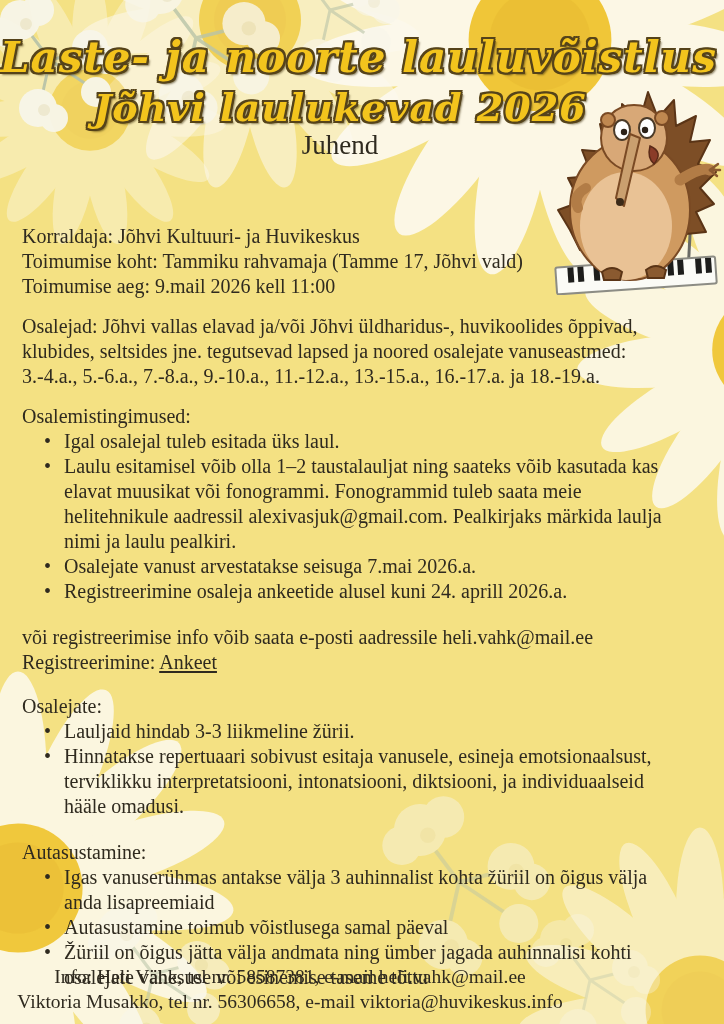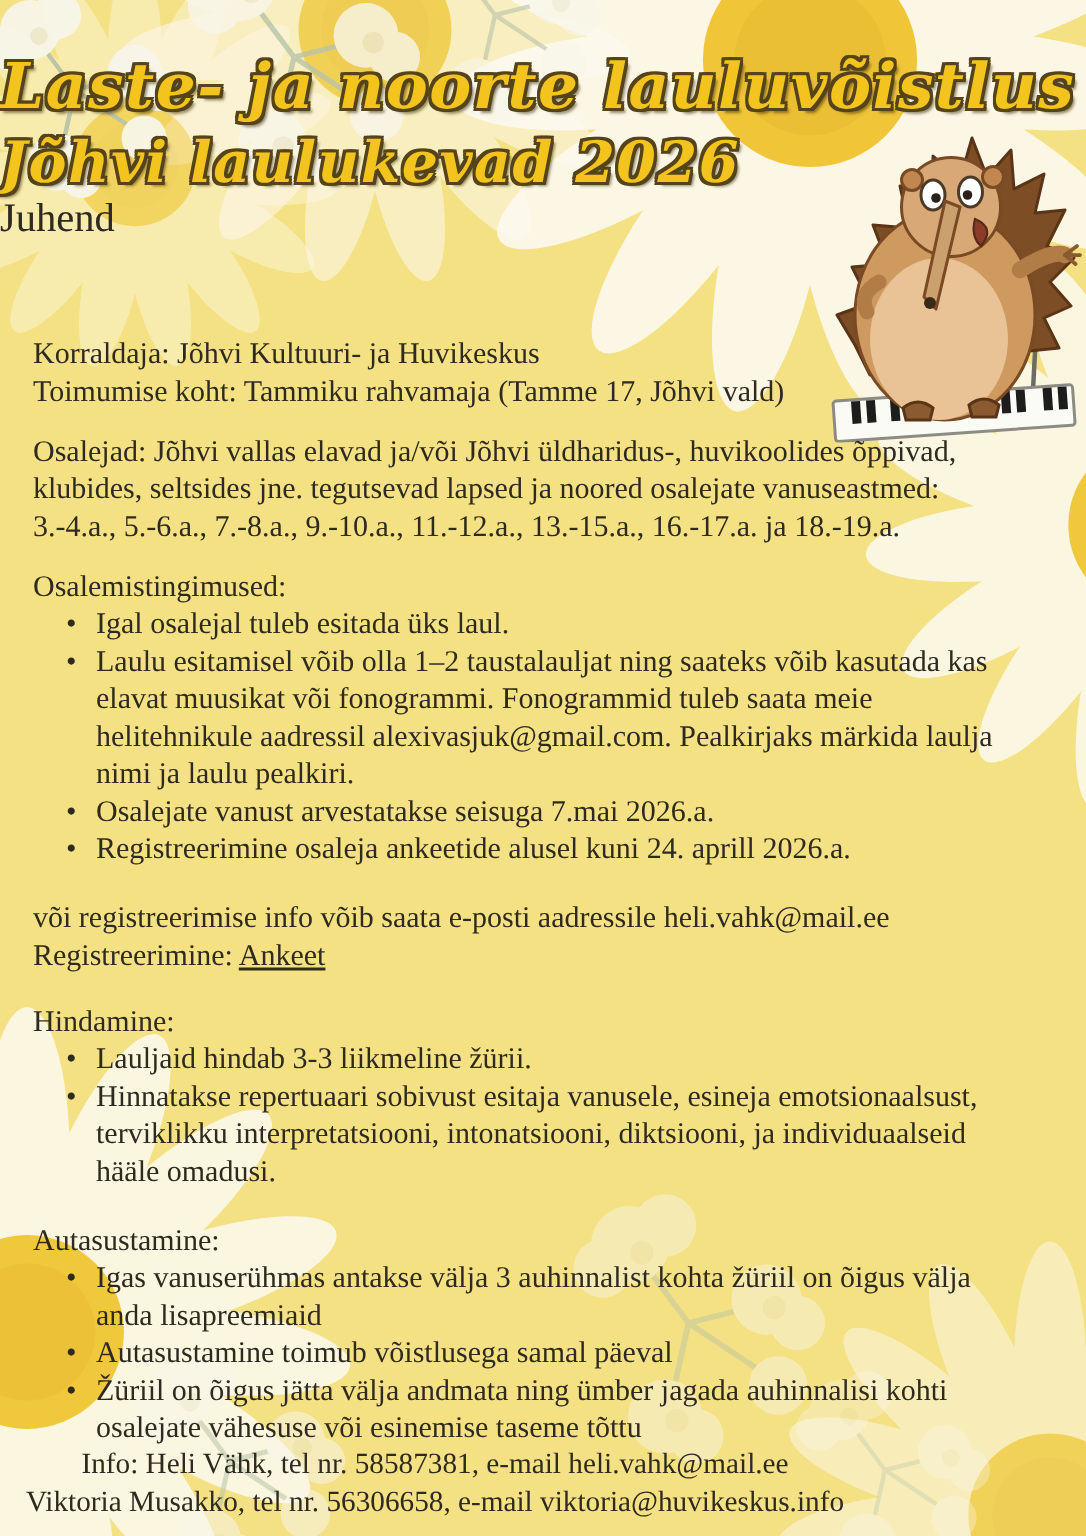--- a/index.html
+++ b/index.html
@@ -11,21 +11,21 @@
     background:#f4e183; overflow:hidden; color:#2f2a1f;
   }
 
   
   .decor { position:absolute; inset:0; z-index:0; pointer-events:none; }
 
   
   .hedgehog-wrap { position:absolute; top:80px; right:2px; width:172px; height:215px; z-index:2; }
 
   
-  .title-block { position:absolute; top:34px; left:0; width:680px; text-align:left; z-index:3; }
+  .title-block { position:absolute; top:34px; left:0; width:680px; text-align:center; z-index:3; }
   .script-title {
     font-family:"DejaVu Serif", serif; font-style:italic; font-weight:bold;
     color:#f3c41d; white-space:nowrap; letter-spacing:1px; line-height:1.15;
     text-shadow:
       -2px -2px 0 #55431a, 2px -2px 0 #55431a, -2px 2px 0 #55431a, 2px 2px 0 #55431a,
       -2px 0 0 #55431a, 2px 0 0 #55431a, 0 -2px 0 #55431a, 0 2px 0 #55431a,
       3px 3px 2px rgba(60,45,10,.55);
   }
   .title-line1 { font-size:42px; }
   .title-line2 { font-size:38px; margin-top:4px; }
@@ -182,20 +182,21 @@
     <div class="script-title title-line1">Laste- ja noorte lauluvõistlus</div>
     <div class="script-title title-line2">Jõhvi laulukevad 2026</div>
     <div class="subtitle">Juhend</div>
   </div>
 
   <div class="content">
 
     <div class="section">
       <p>Korraldaja: Jõhvi Kultuuri- ja Huvikeskus</p>
       <p>Toimumise koht: Tammiku rahvamaja (Tamme 17, Jõhvi vald)</p>
+      <p>Toimumise aeg: 9.mail 2026 kell 11:00</p>
     </div>
 
     <div class="gap-s"></div>
 
     <p class="section">Osalejad: Jõhvi vallas elavad ja/või Jõhvi üldharidus-, huvikoolides õppivad, klubides, seltsides jne. tegutsevad lapsed ja noored osalejate vanuseastmed: 3.-4.a., 5.-6.a., 7.-8.a., 9.-10.a., 11.-12.a., 13.-15.a., 16.-17.a. ja 18.-19.a.</p>
 
     <div class="gap-s"></div>
 
     <div class="section">
       <p>Osalemistingimused:</p>
@@ -210,21 +211,21 @@
     <div class="gap-l"></div>
 
     <div class="section">
       <p>või registreerimise info võib saata e-posti aadressile heli.vahk@mail.ee</p>
       <p><span>Registreerimine: </span><a class="link" href="#">Ankeet</a></p>
     </div>
 
     <div class="gap-m"></div>
 
     <div class="section">
-      <p>Hindamine:</p>
+      <p>Osalejate:</p>
       <ul class="bullets">
         <li>Lauljaid hindab 3-3 liikmeline žürii.</li>
         <li>Hinnatakse repertuaari sobivust esitaja vanusele, esineja emotsionaalsust, terviklikku interpretatsiooni, intonatsiooni, diktsiooni, ja individuaalseid hääle omadusi.</li>
       </ul>
     </div>
 
     <div class="gap-l"></div>
 
     <div class="section">
       <p>Autasustamine:</p>

